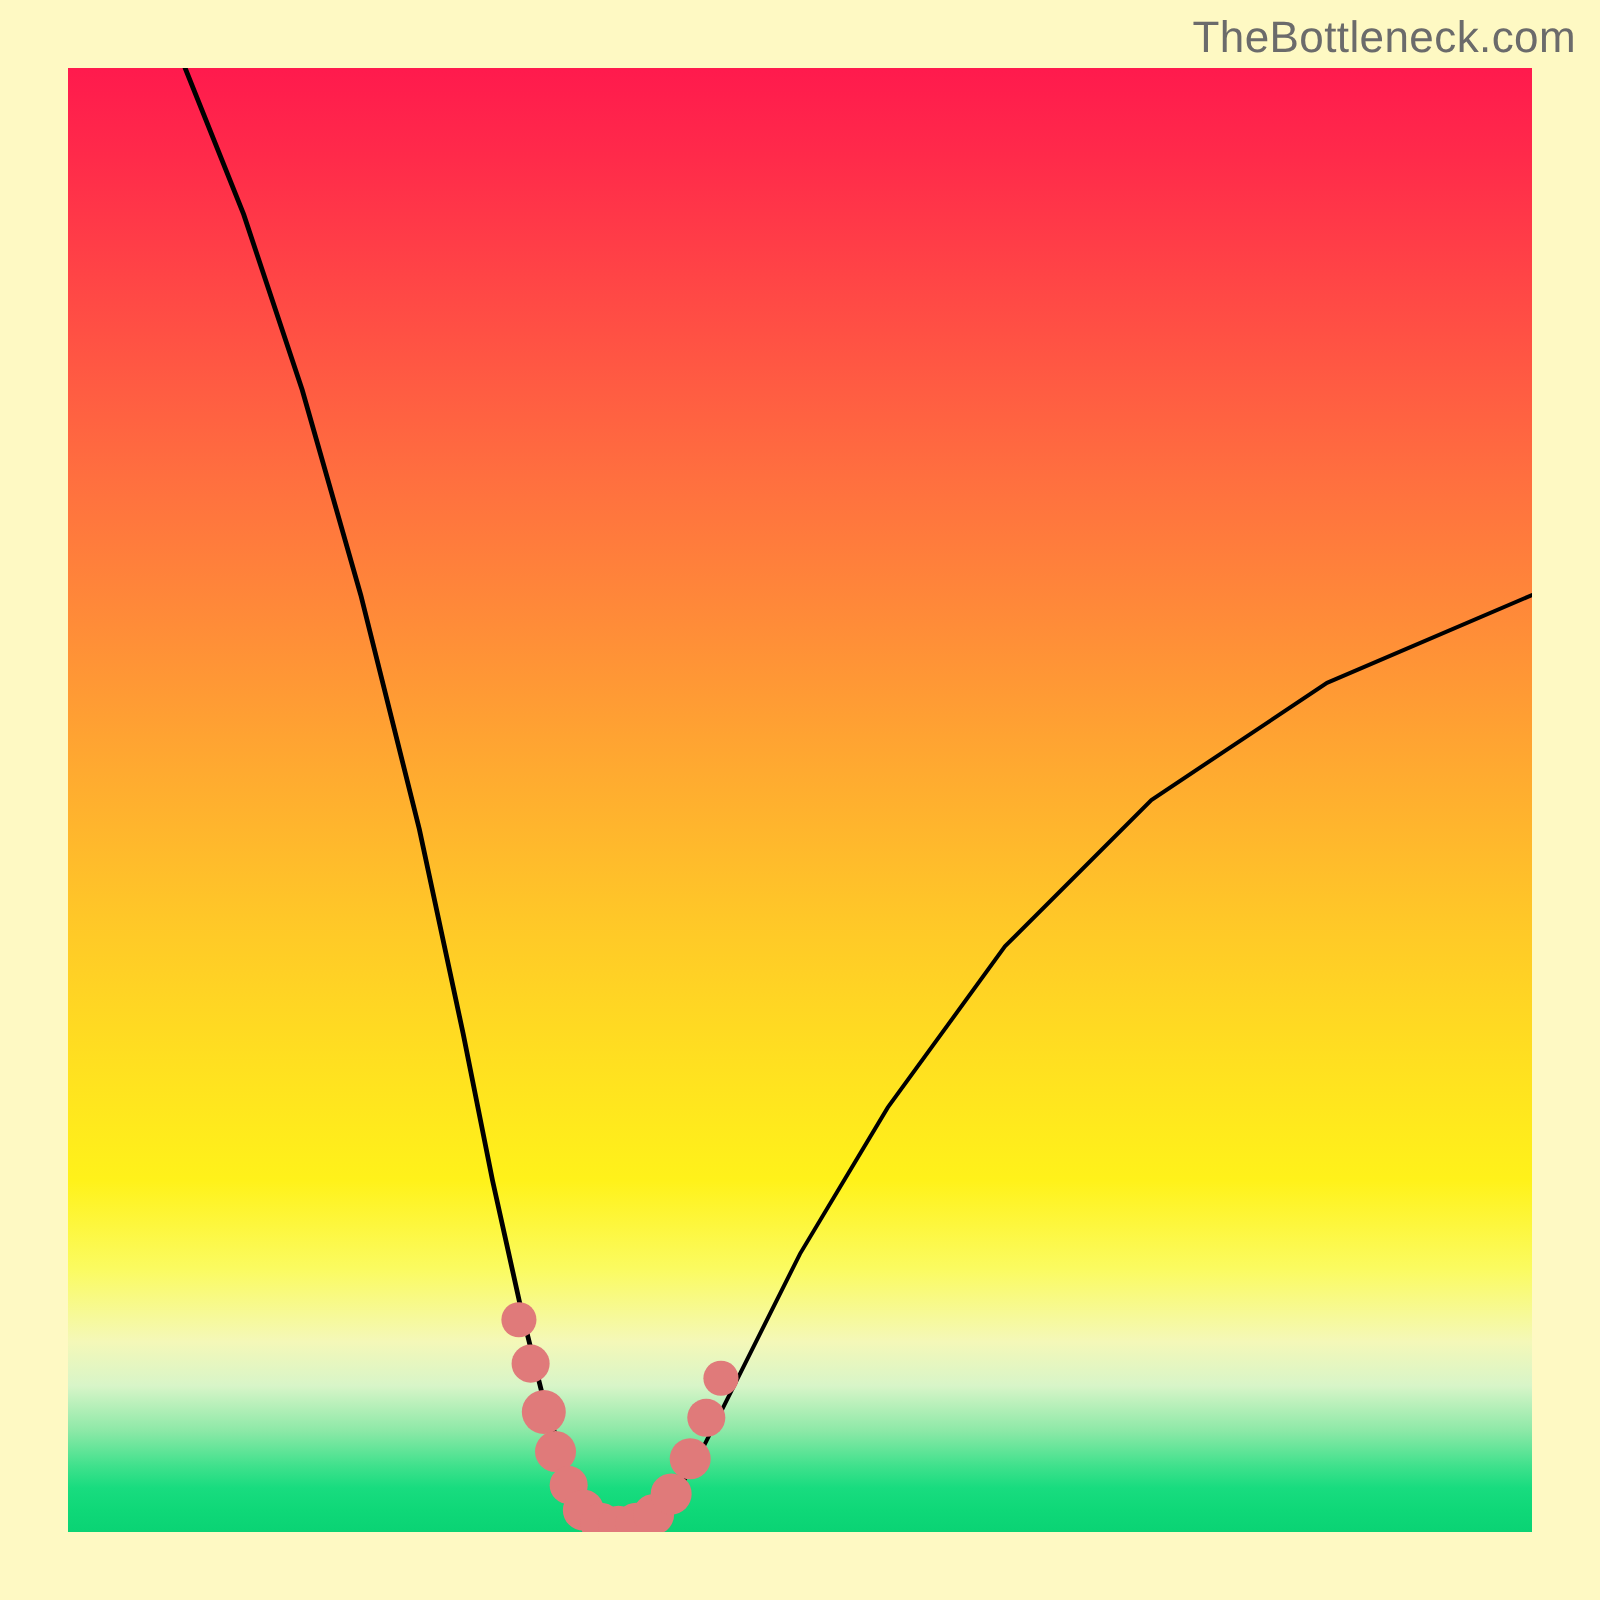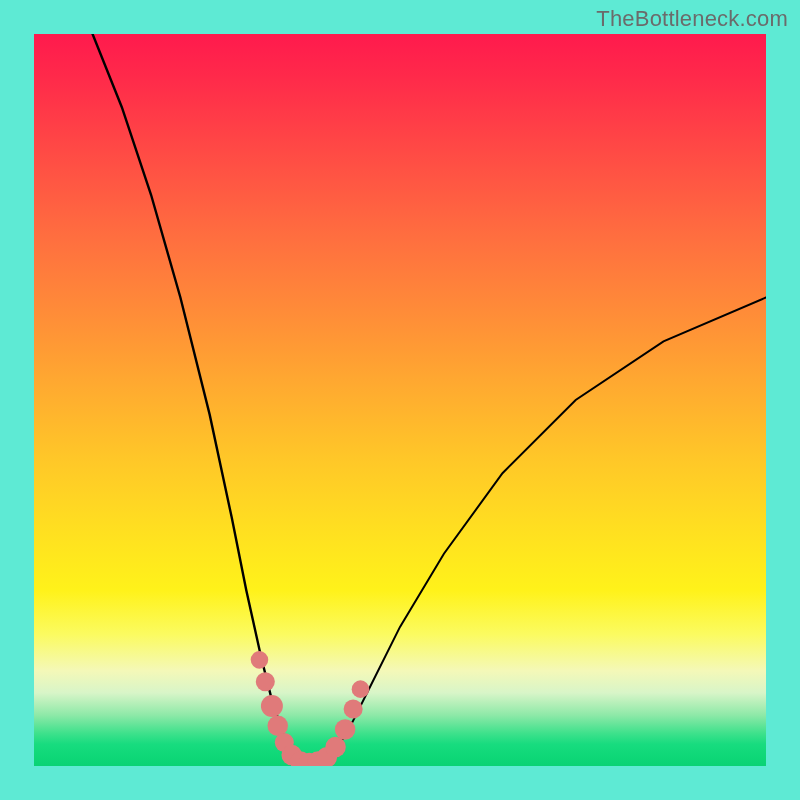--- a/index.html
+++ b/index.html
@@ -10,21 +10,21 @@
     background: #000;
     overflow: hidden;
     font-family: Arial, Helvetica, sans-serif;
   }
   .frame {
     position: absolute;
     top: 0;
     left: 0;
     width: 800px;
     height: 800px;
-    background: #5eead4;
+    background: #fef9c3;
   }
   .plot {
     position: absolute;
     top: 34px;
     left: 34px;
     width: 732px;
     height: 732px;
     
     background: linear-gradient(
       to bottom,

